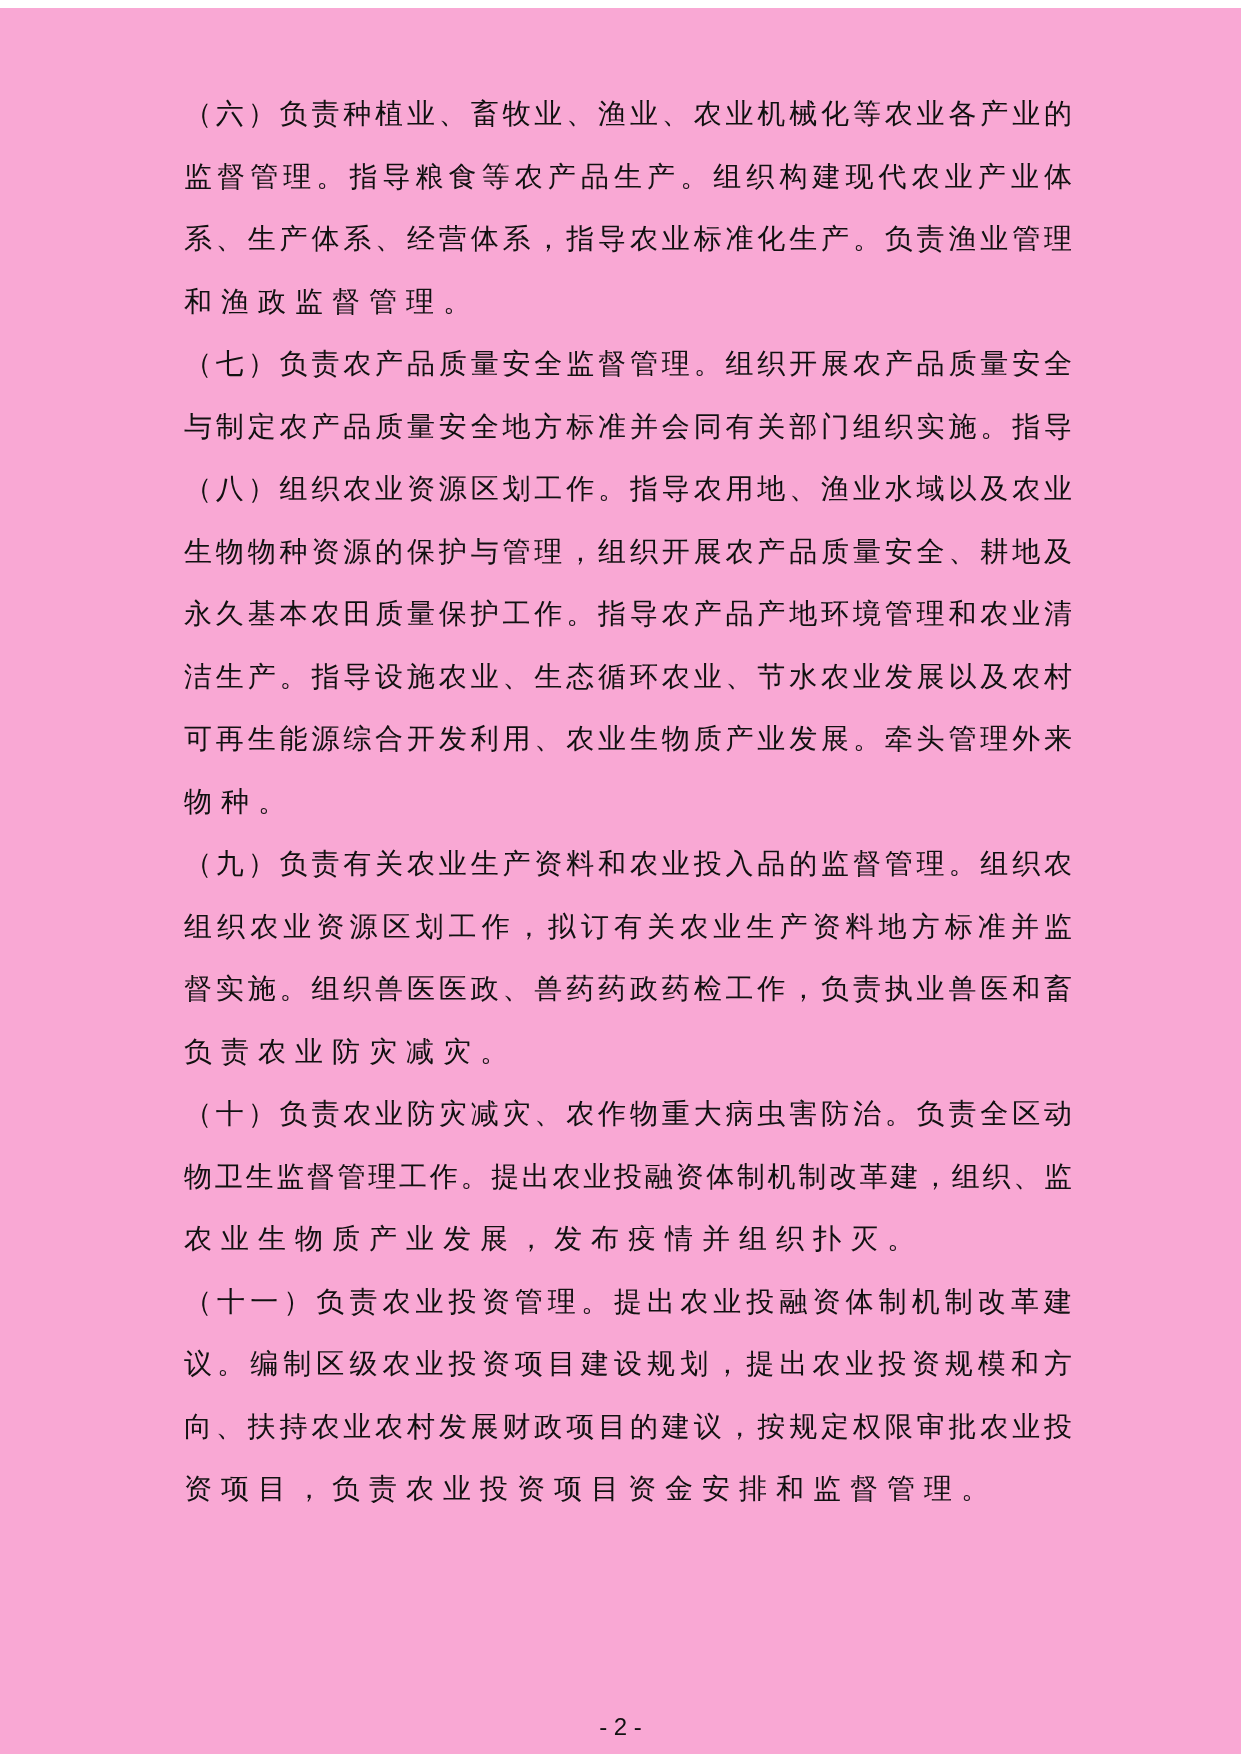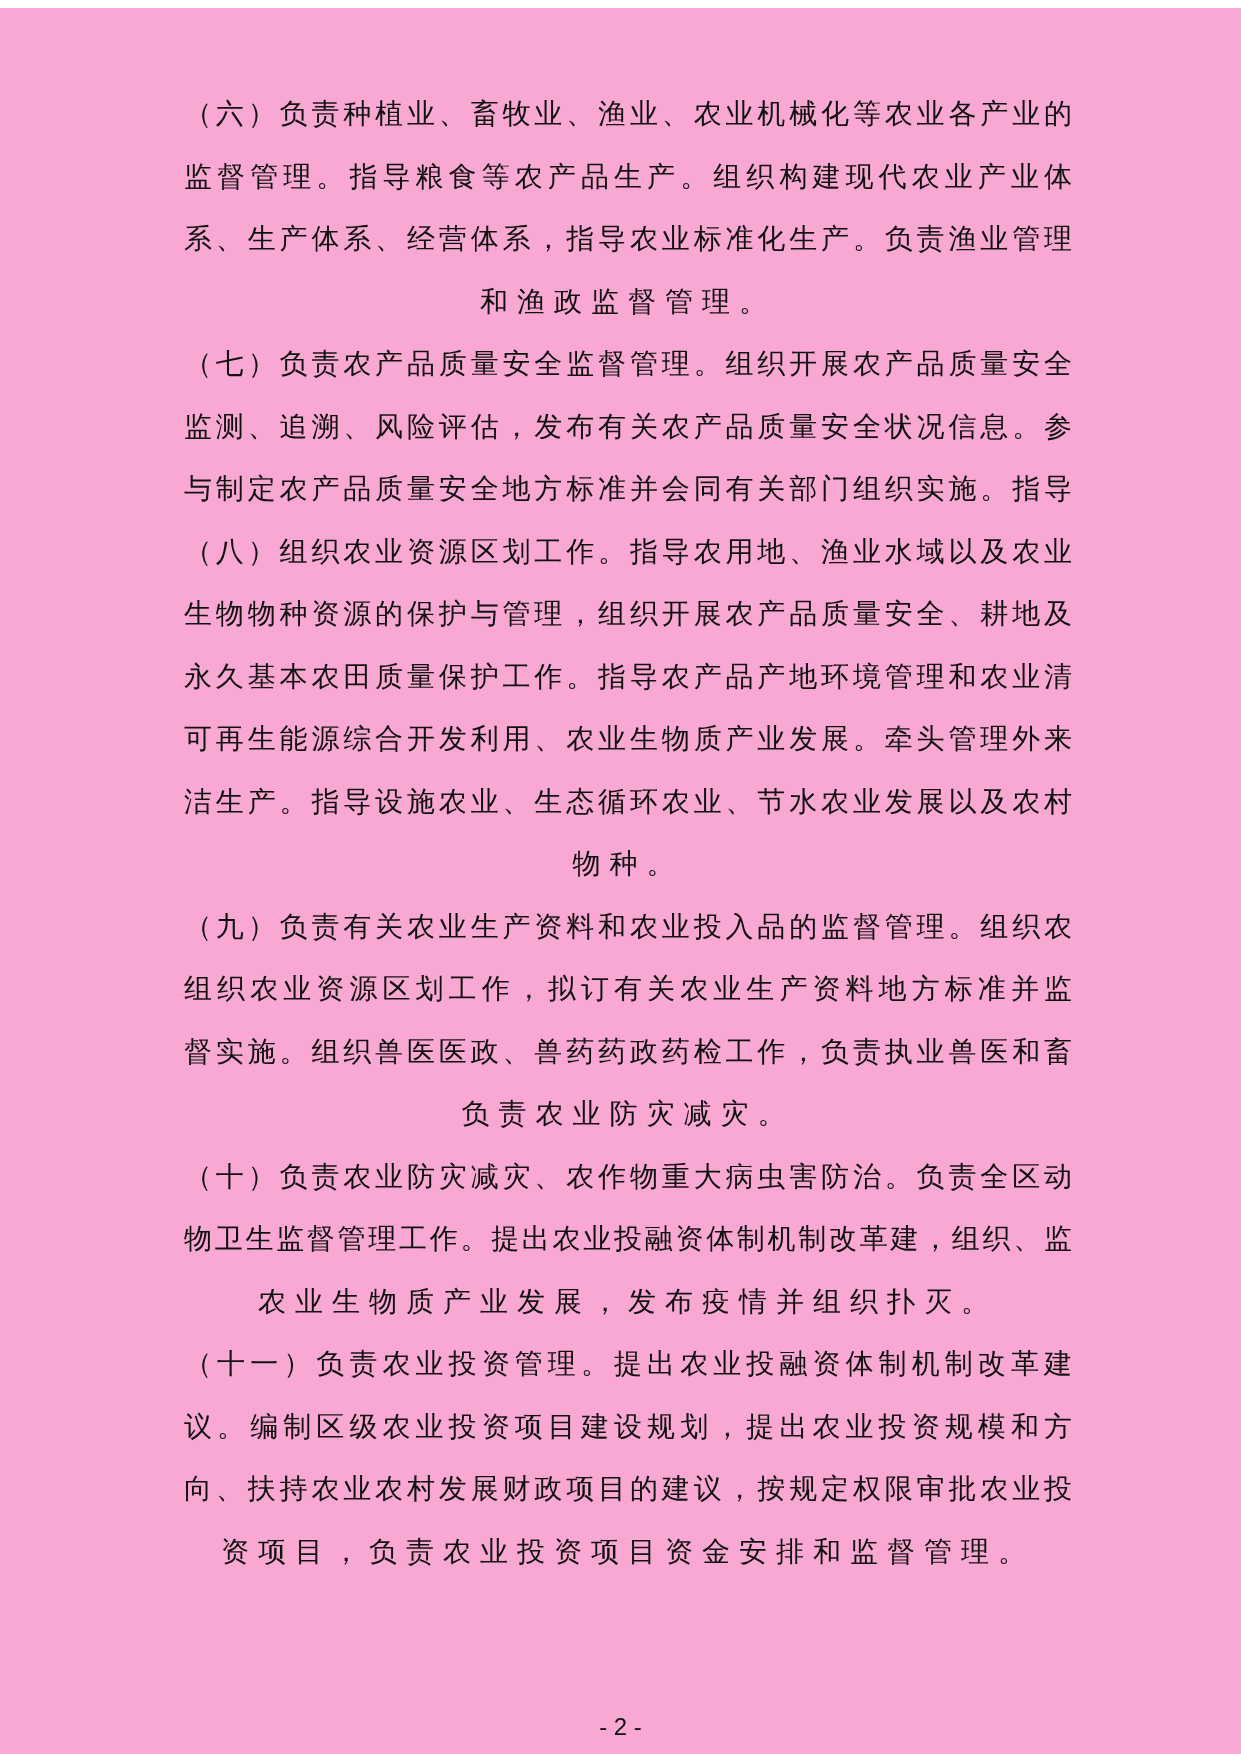--- a/index.html
+++ b/index.html
@@ -1,50 +1,49 @@
 <!DOCTYPE html>
 <html><head>
 <meta charset="utf-8">
 <style>
   html, body { margin: 0; padding: 0; background: #ffffff; }
   body { width: 1241px; height: 1754px; position: relative; overflow: hidden;
          font-family: "DejaVu Sans", "Liberation Sans", sans-serif; color: #111; }
   .page { position: absolute; left: 0; top: 8px; width: 1241px; height: 1754px; background: #f9a8d4; }
   .body-text { position: absolute; left: 184px; top: 75px; width: 888px; }
   .line { height: 62.5px; line-height: 62.5px; font-size: 28px; white-space: nowrap;
-          letter-spacing: 9px; overflow: visible; text-align: center; }
+          letter-spacing: 9px; overflow: visible; }
   .line.full { text-align: justify; text-align-last: justify; letter-spacing: 0; }
   .page-number { position: absolute; top: 1705px; left: 0; width: 1241px; text-align: center;
                  font-family: "Liberation Sans", sans-serif; font-size: 24px; color: #111; }
 </style>
 </head>
 <body>
 
 <div class="page">
   <div class="body-text">
 
     <div>
       <div class="line full">（六）负责种植业、畜牧业、渔业、农业机械化等农业各产业的</div>
       <div class="line full">监督管理。指导粮食等农产品生产。组织构建现代农业产业体</div>
       <div class="line full">系、生产体系、经营体系，指导农业标准化生产。负责渔业管理</div>
       <div class="line">和渔政监督管理。</div>
     </div>
 
     <div>
       <div class="line full">（七）负责农产品质量安全监督管理。组织开展农产品质量安全</div>
-      <div class="line full">监测、追溯、风险评估，发布有关农产品质量安全状况信息。参</div>
       <div class="line full">与制定农产品质量安全地方标准并会同有关部门组织实施。指导</div>
     </div>
 
     <div>
       <div class="line full">（八）组织农业资源区划工作。指导农用地、渔业水域以及农业</div>
       <div class="line full">生物物种资源的保护与管理，组织开展农产品质量安全、耕地及</div>
       <div class="line full">永久基本农田质量保护工作。指导农产品产地环境管理和农业清</div>
+      <div class="line full">洁生产。指导设施农业、生态循环农业、节水农业发展以及农村</div>
       <div class="line full">可再生能源综合开发利用、农业生物质产业发展。牵头管理外来</div>
-      <div class="line full">洁生产。指导设施农业、生态循环农业、节水农业发展以及农村</div>
       <div class="line">物种。</div>
     </div>
 
     <div>
       <div class="line full">（九）负责有关农业生产资料和农业投入品的监督管理。组织农</div>
       <div class="line full">组织农业资源区划工作，拟订有关农业生产资料地方标准并监</div>
       <div class="line full">督实施。组织兽医医政、兽药药政药检工作，负责执业兽医和畜</div>
       <div class="line">负责农业防灾减灾。</div>
     </div>
 

